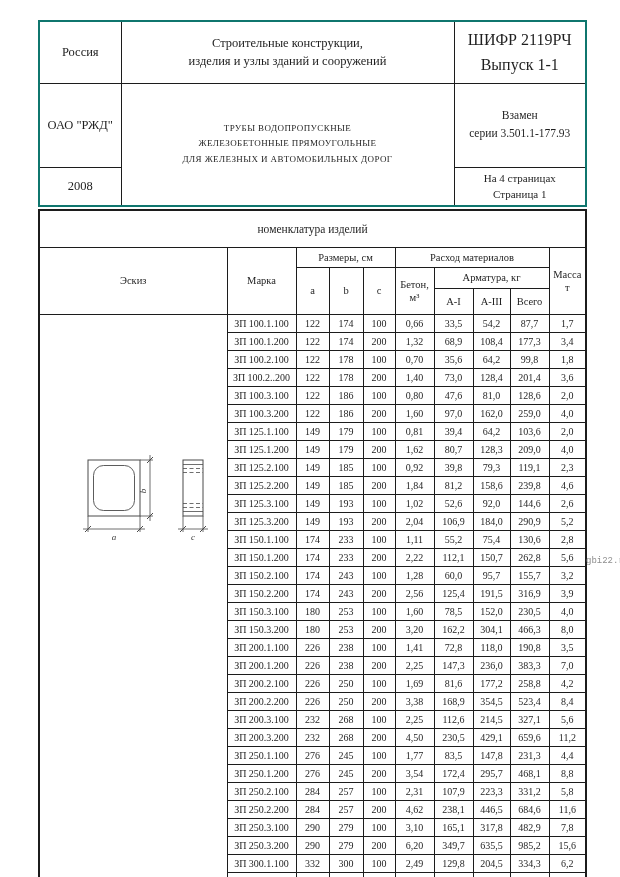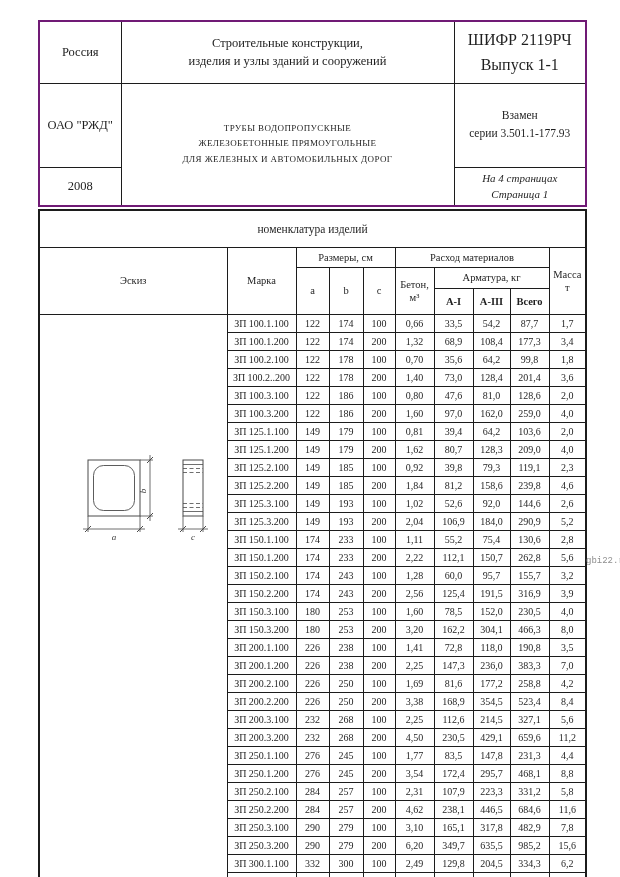--- a/index.html
+++ b/index.html
@@ -11,41 +11,41 @@
   .page{position:absolute;left:0;top:0;width:620px;height:877px;}
   .doc{position:absolute;left:38px;top:20px;width:547px;}
 
   
   table{border-collapse:collapse;table-layout:fixed;}
   .stamp-table{width:547px;}
   .stamp-table td{
     border:1px solid #1c1c1c;text-align:center;vertical-align:middle;
     padding:0 4px;overflow:hidden;
   }
-  .stamp-table{border:2px solid #701a75;}
+  .stamp-table{border:2px solid #0f766e;}
   .cell-country{font-size:12.5px;}
   .cell-classification{font-size:12.5px;line-height:1.45;}
   .cell-code{font-size:16px;line-height:1.6;}
   .cell-org{font-size:12.5px;}
   .cell-doctitle{font-size:9px;line-height:1.75;letter-spacing:.4px;}
   .cell-replaces{font-size:11.5px;line-height:1.55;}
   .cell-year{font-size:12.5px;}
-  .cell-pages{font-size:11px;line-height:1.5;font-style:italic;}
+  .cell-pages{font-size:11px;line-height:1.5;}
 
   
   .main-table{width:547px;margin-top:2px;border:2px solid #1c1c1c;}
   .main-table th,.main-table td{
     border:1px solid #1c1c1c;text-align:center;vertical-align:middle;
     padding:0 1px;font-weight:normal;overflow:hidden;white-space:nowrap;
   }
   .section-title-cell{height:36px;font-size:11.5px;}
   .main-table thead th{font-size:10.5px;line-height:1.25;}
   .hrow-1 th{height:19px;}
   .hrow-2 th{height:20px;}
-  .hrow-3 th{height:25px;font-weight:bold;}
+  .hrow-3 th{height:25px;}
   .main-table tbody td{height:17px;font-size:10px;}
   .sketch-cell{vertical-align:top !important;}
 
   
   .watermark{
     position:absolute;left:586px;top:556px;
     font-family:Liberation Mono, monospace;
     font-size:9px;color:#8f8f8f;
   }
 

